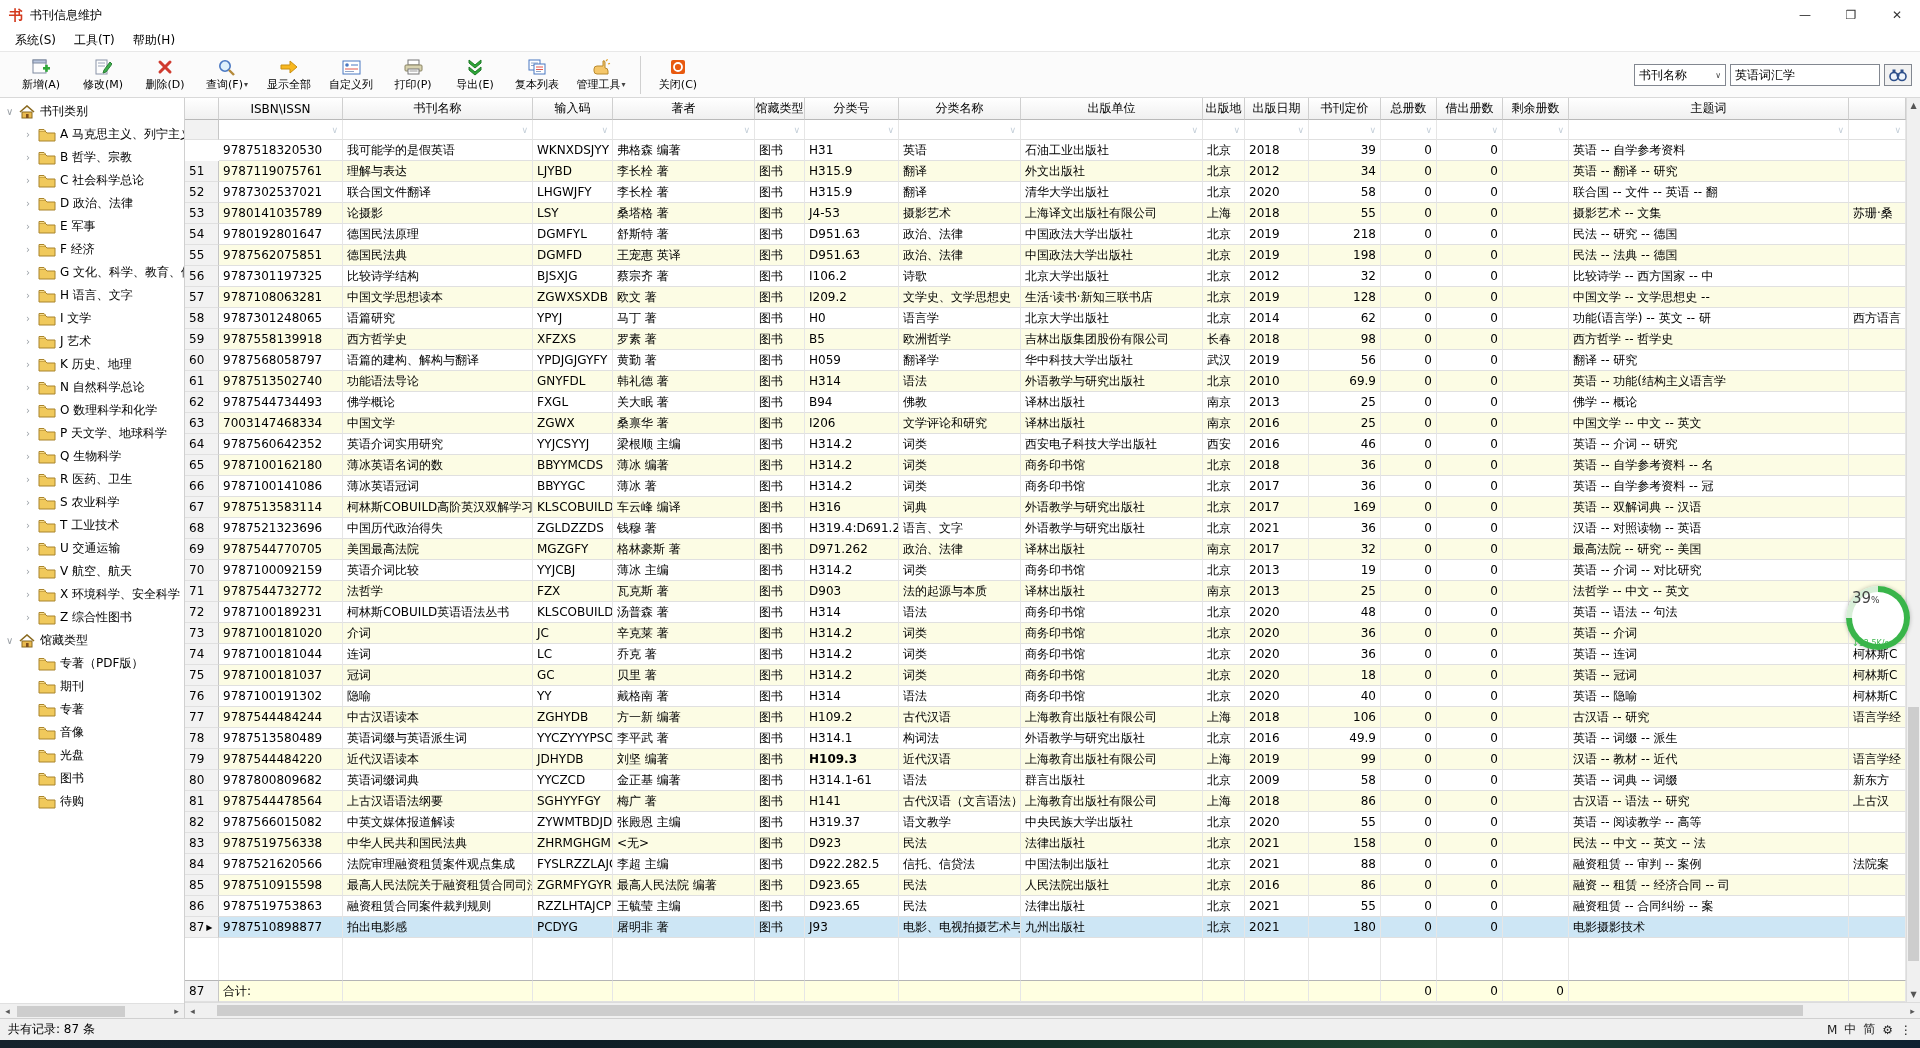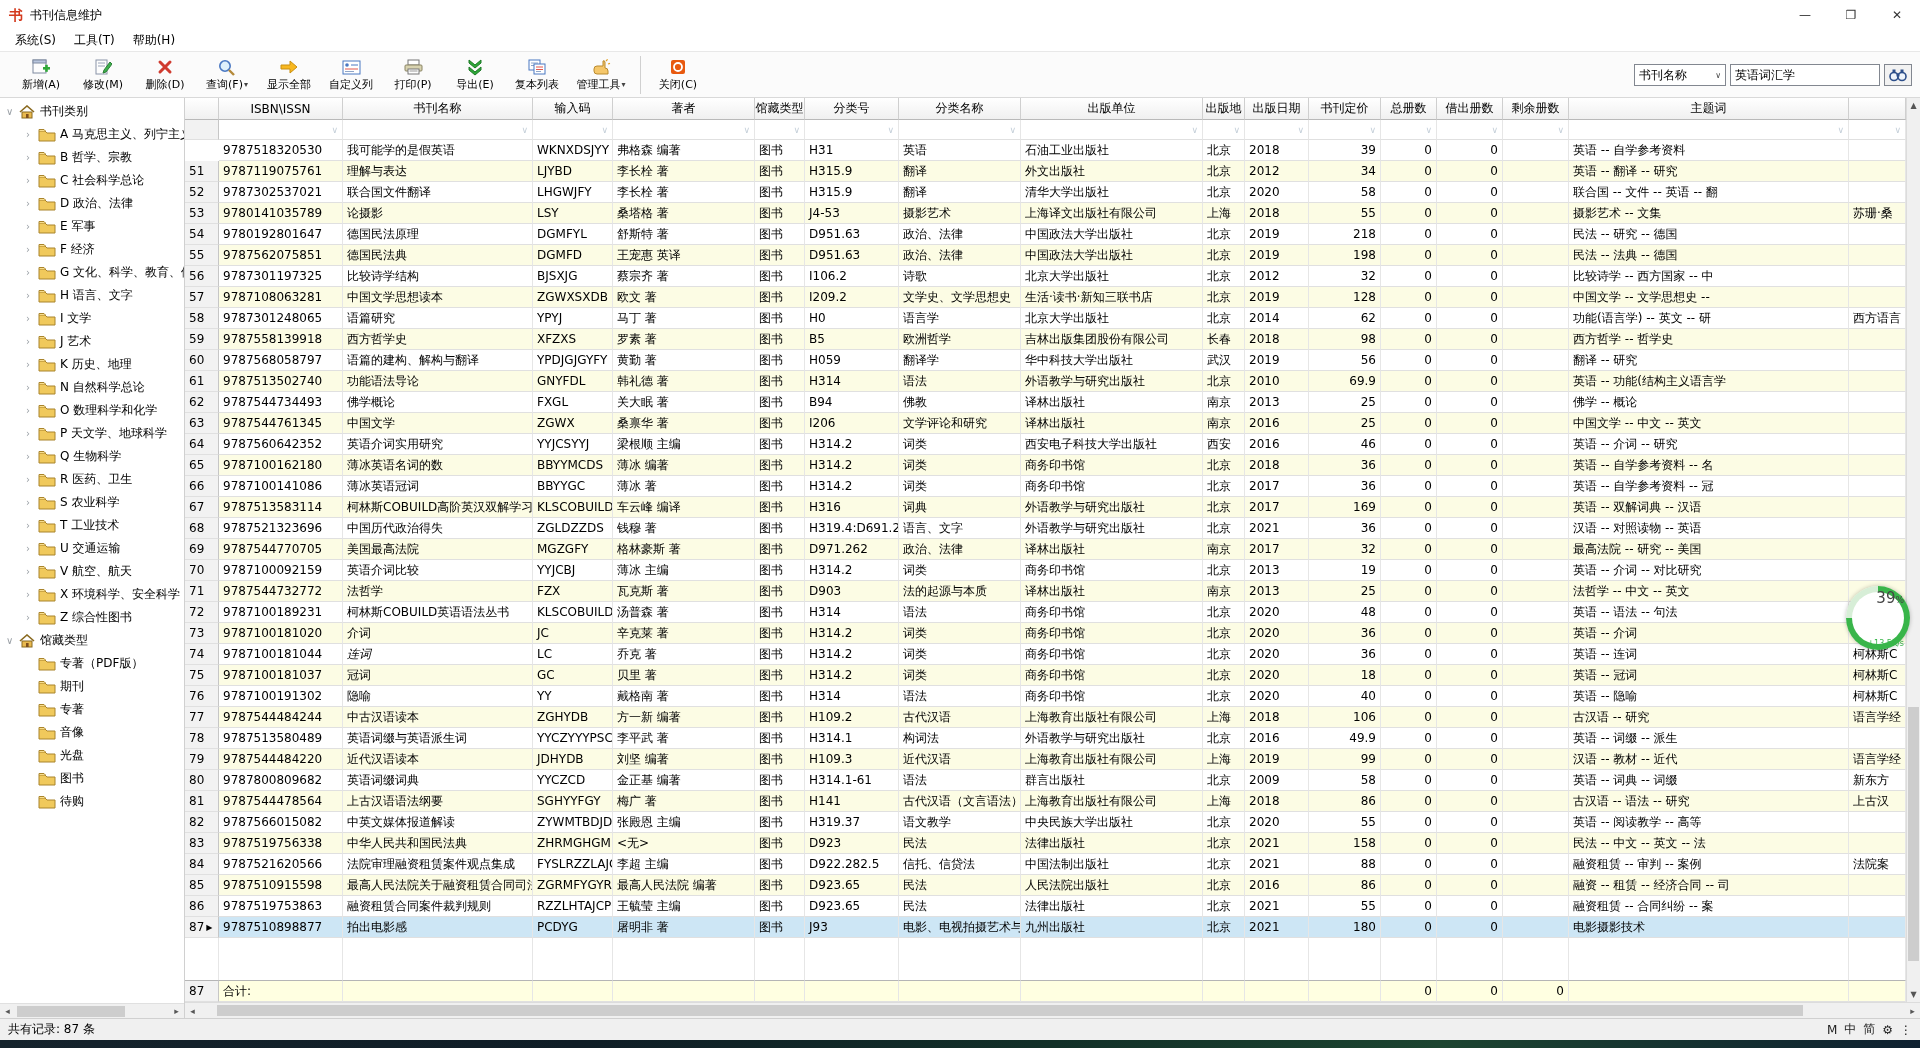--- a/index.html
+++ b/index.html
@@ -58,21 +58,21 @@
   .vs-arrow { height:15px; display:flex; align-items:center; justify-content:center; font-size:8px; color:#555; }
   .vs-track { flex:1; position:relative; }
   .vs-thumb { position:absolute; left:1px; right:1px; top:68%; height:29%; background:#cdcdcd; }
   .table-hscroll { height:16px; background:#f0f0f0; border-top:1px solid #dcdcdc; display:flex; align-items:center; }
   .statusbar { height:22px; background:#f0f0f0; border-top:1px solid #d0d0d0; display:flex; align-items:center; padding:0 8px; }
   .status-right { margin-left:auto; display:flex; align-items:center; gap:7px; color:#222; }
   .taskbar-strip { height:8px; background:linear-gradient(90deg,#15232c 0%,#0f1d26 30%,#123028 55%,#1c4430 75%,#0e2030 100%); }
   .overlay-badge { position:absolute; right:10px; top:488px; width:64px; height:64px; border-radius:50%;
     background:conic-gradient(#39b54a 0 270deg, #d7eed7 270deg 360deg); display:flex; align-items:center; justify-content:center;
     box-shadow:0 0 4px rgba(0,0,0,.25); z-index:50; }
-  .overlay-inner { width:52px; height:52px; border-radius:50%; background:#fff; display:flex; flex-direction:column; align-items:flex-end; justify-content:center;gap:32px; }
+  .overlay-inner { width:52px; height:52px; border-radius:50%; background:#fff; display:flex; flex-direction:column; align-items:flex-start; justify-content:center;gap:32px; }
   .overlay-pct { font-size:15px; color:#444; }
   .overlay-pct small { font-size:9px; }
   .overlay-speed { font-size:8px; color:#39b54a; }
   svg { display:block; }
 </style>
 </head>
 <body>
 
 <div class="titlebar">
   <div class="app-icon">书</div>
@@ -805,21 +805,21 @@
             <div class="g-cell" style="width: 64px;">2013</div>
             <div class="g-cell r-align" style="width: 72px;">25</div>
             <div class="g-cell r-align" style="width: 56px;">0</div>
             <div class="g-cell r-align" style="width: 66px;">0</div>
             <div class="g-cell r-align" style="width: 66px;"></div>
             <div class="g-cell" style="width: 280px;">佛学 -- 概论</div>
             <div class="g-cell" style="width: 57px;"></div>
           </div>
           <div class="g-row body-row row-odd">
             <div class="g-cell numcell" style="width: 34px;">63</div>
-            <div class="g-cell" style="width: 124px;">9787544761345</div>
+            <div class="g-cell" style="width: 124px;">7003147468334</div>
             <div class="g-cell" style="width: 190px;">中国文学</div>
             <div class="g-cell" style="width: 80px;">ZGWX</div>
             <div class="g-cell" style="width: 142px;">桑禀华 著</div>
             <div class="g-cell" style="width: 50px;">图书</div>
             <div class="g-cell" style="width: 94px;">I206</div>
             <div class="g-cell" style="width: 122px;">文学评论和研究</div>
             <div class="g-cell" style="width: 182px;">译林出版社</div>
             <div class="g-cell" style="width: 42px;">南京</div>
             <div class="g-cell" style="width: 64px;">2016</div>
             <div class="g-cell r-align" style="width: 72px;">25</div>
@@ -1015,21 +1015,21 @@
             <div class="g-cell r-align" style="width: 72px;">36</div>
             <div class="g-cell r-align" style="width: 56px;">0</div>
             <div class="g-cell r-align" style="width: 66px;">0</div>
             <div class="g-cell r-align" style="width: 66px;"></div>
             <div class="g-cell" style="width: 280px;">英语 -- 介词</div>
             <div class="g-cell" style="width: 57px;">柯林斯C</div>
           </div>
           <div class="g-row body-row row-even">
             <div class="g-cell numcell" style="width: 34px;">74</div>
             <div class="g-cell" style="width: 124px;">9787100181044</div>
-            <div class="g-cell" style="width: 190px; font-style: italic;">连词</div>
+            <div class="g-cell" style="width: 190px;">连词</div>
             <div class="g-cell" style="width: 80px;">LC</div>
             <div class="g-cell" style="width: 142px;">乔克 著</div>
             <div class="g-cell" style="width: 50px;">图书</div>
             <div class="g-cell" style="width: 94px;">H314.2</div>
             <div class="g-cell" style="width: 122px;">词类</div>
             <div class="g-cell" style="width: 182px;">商务印书馆</div>
             <div class="g-cell" style="width: 42px;">北京</div>
             <div class="g-cell" style="width: 64px;">2020</div>
             <div class="g-cell r-align" style="width: 72px;">36</div>
             <div class="g-cell r-align" style="width: 56px;">0</div>
@@ -1114,21 +1114,21 @@
             <div class="g-cell" style="width: 280px;">英语 -- 词缀 -- 派生</div>
             <div class="g-cell" style="width: 57px;"></div>
           </div>
           <div class="g-row body-row row-odd">
             <div class="g-cell numcell" style="width: 34px;">79</div>
             <div class="g-cell" style="width: 124px;">9787544484220</div>
             <div class="g-cell" style="width: 190px;">近代汉语读本</div>
             <div class="g-cell" style="width: 80px;">JDHYDB</div>
             <div class="g-cell" style="width: 142px;">刘坚 编著</div>
             <div class="g-cell" style="width: 50px;">图书</div>
-            <div class="g-cell" style="width: 94px;">H109.3</div>
+            <div class="g-cell" style="width: 94px; font-weight: bold;">H109.3</div>
             <div class="g-cell" style="width: 122px;">近代汉语</div>
             <div class="g-cell" style="width: 182px;">上海教育出版社有限公司</div>
             <div class="g-cell" style="width: 42px;">上海</div>
             <div class="g-cell" style="width: 64px;">2019</div>
             <div class="g-cell r-align" style="width: 72px;">99</div>
             <div class="g-cell r-align" style="width: 56px;">0</div>
             <div class="g-cell r-align" style="width: 66px;">0</div>
             <div class="g-cell r-align" style="width: 66px;"></div>
             <div class="g-cell" style="width: 280px;">汉语 -- 教材 -- 近代</div>
             <div class="g-cell" style="width: 57px;">语言学经</div>

